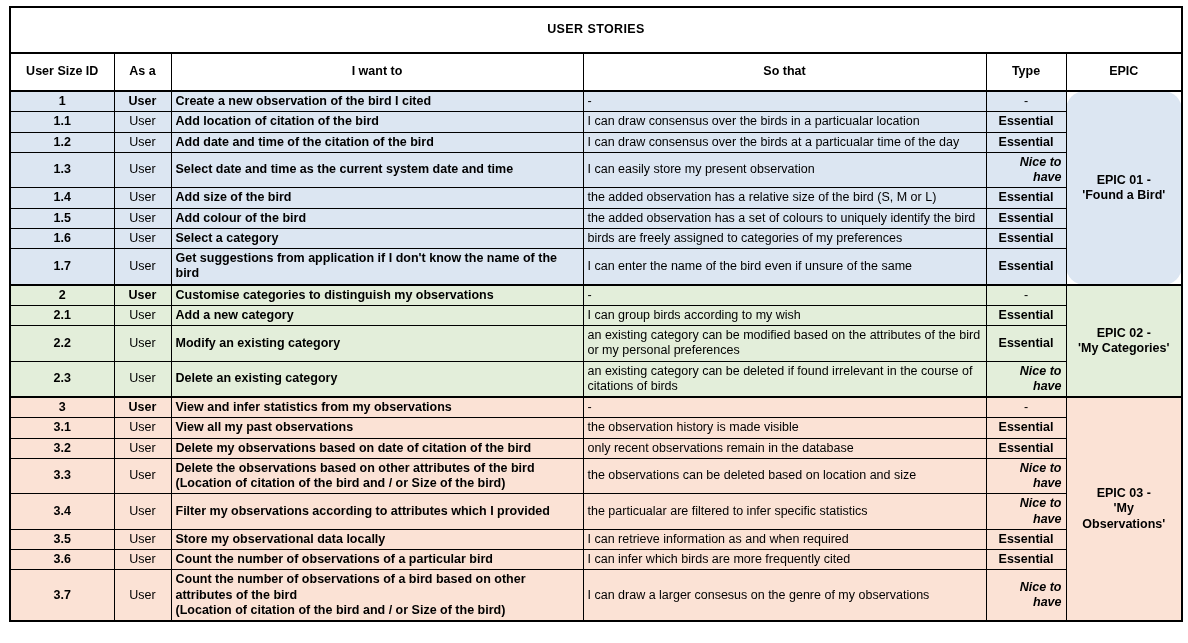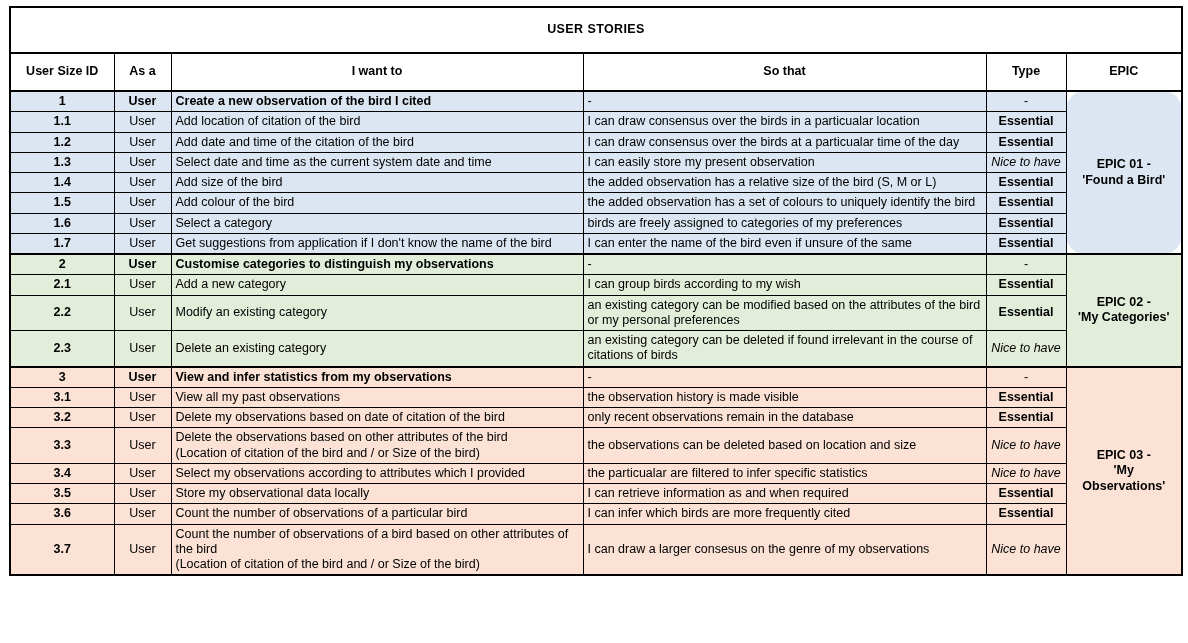--- a/index.html
+++ b/index.html
@@ -62,24 +62,24 @@
   col.c-id    { width: 104px; }
   col.c-asa   { width: 57px;  }
   col.c-want  { width: 412px; }
   col.c-sothat{ width: 403px; }
   col.c-type  { width: 80px;  }
   col.c-epic  { width: 116px; }
 
   
   td.id    { text-align: center; font-weight: bold; }
   td.asa   { text-align: center; }
-  td.want  { text-align: left; white-space: pre-line; }
+  td.want  { text-align: left; white-space: pre-line; font-weight: bold; }
   td.sothat{ text-align: left; }
   td.type  { text-align: center; font-weight: bold; font-size: 12px;}
-  td.type.nice { font-weight: normal; font-style: italic; }
+  td.type.nice { font-weight: bold; font-style: italic; text-align: right; }
   td.epic  {
     text-align: center;
     font-weight: bold;
     font-size: 13px;
     line-height: 1.85;
     vertical-align: middle;
   }
 
   
   tr.epic-head td.id,
@@ -238,21 +238,21 @@
           <td class="id g3">3.3</td>
           <td class="asa g3">User</td>
           <td class="want g3">Delete  the observations based on other attributes of the bird
 (Location of citation of the bird and / or Size of the bird)</td>
           <td class="sothat g3">the observations can be deleted based on location and size</td>
           <td class="type g3 nice">Nice to have</td>
         </tr>
         <tr>
           <td class="id g3">3.4</td>
           <td class="asa g3">User</td>
-          <td class="want g3">Select my observations according to attributes which I provided</td>
+          <td class="want g3">Filter my observations according to attributes which I provided</td>
           <td class="sothat g3">the particualar are filtered to infer specific statistics</td>
           <td class="type g3 nice">Nice to have</td>
         </tr>
         <tr>
           <td class="id g3">3.5</td>
           <td class="asa g3">User</td>
           <td class="want g3">Store my observational data locally</td>
           <td class="sothat g3">I can retrieve information as and when required</td>
           <td class="type g3">Essential</td>
         </tr>

